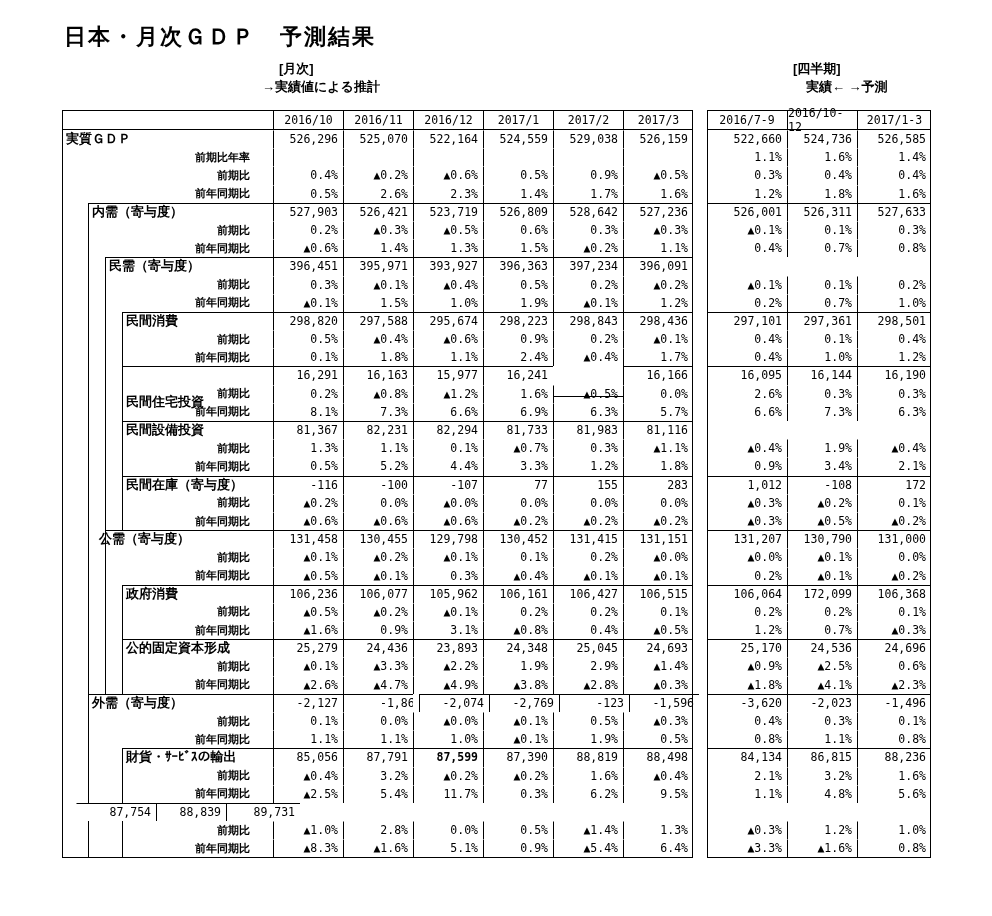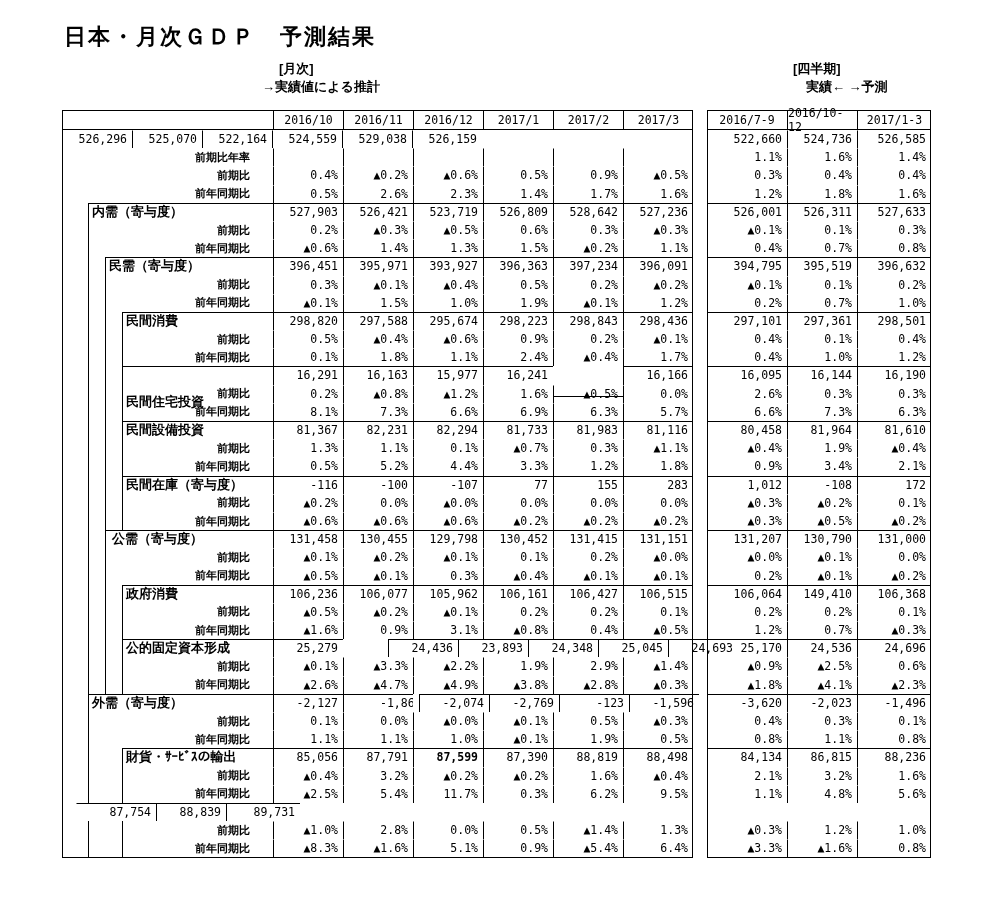--- a/index.html
+++ b/index.html
@@ -88,20 +88,23 @@
           <div class="hcell" style="width: 70px;">2017/3</div>
         </div>
         <div class="qgroup">
           <div class="hcell qfirst" style="width: 80px;">2016/7-9</div>
           <div class="hcell" style="width: 70px;">2016/10-12</div>
           <div class="hcell" style="width: 74px;">2017/1-3</div>
         </div>
       </div>
       <div class="trow">
         <div class="mgroup">
+          <div class="lcell">
+            <span class="sec-label" style="left: 4px;">実質ＧＤＰ</span>
+          </div>
           <div class="vcell bl" style="width: 70px;">526,296</div>
           <div class="vcell bl" style="width: 70px;">525,070</div>
           <div class="vcell bl" style="width: 70px;">522,164</div>
           <div class="vcell bl" style="width: 70px;">524,559</div>
           <div class="vcell bl" style="width: 70px;">529,038</div>
           <div class="vcell bl" style="width: 70px;">526,159</div>
         </div>
         <div class="qgroup">
           <div class="vcell" style="width: 80px;">522,660</div>
           <div class="vcell bl" style="width: 70px;">524,736</div>
@@ -228,25 +231,20 @@
             <div class="hline" style="left: 43px;"></div>
             <span class="sec-label" style="left: 47px;">民需（寄与度）</span>
           </div>
           <div class="vcell bl bt" style="width: 70px;">396,451</div>
           <div class="vcell bl bt" style="width: 70px;">395,971</div>
           <div class="vcell bl bt" style="width: 70px;">393,927</div>
           <div class="vcell bl bt" style="width: 70px;">396,363</div>
           <div class="vcell bl bt" style="width: 70px;">397,234</div>
           <div class="vcell bl bt" style="width: 70px;">396,091</div>
         </div>
-        <div class="qgroup">
-          <div class="vcell bt" style="width: 80px;">394,795</div>
-          <div class="vcell bl bt" style="width: 70px;">395,519</div>
-          <div class="vcell bl bt" style="width: 74px;">396,632</div>
-        </div>
       </div>
       <div class="trow">
         <div class="mgroup">
           <div class="lcell">
             <div class="vline" style="left: 26px;"></div>
             <div class="vline" style="left: 43px;"></div>
             <span class="metric-label">前期比</span>
           </div>
           <div class="vcell bl" style="width: 70px;">0.3%</div>
           <div class="vcell bl" style="width: 70px;">▲0.1%</div>
@@ -418,25 +416,20 @@
             <div class="hline" style="left: 60px;"></div>
             <span class="sec-label" style="left: 64px;">民間設備投資</span>
           </div>
           <div class="vcell bl bt" style="width: 70px;">81,367</div>
           <div class="vcell bl bt" style="width: 70px;">82,231</div>
           <div class="vcell bl bt" style="width: 70px;">82,294</div>
           <div class="vcell bl bt" style="width: 70px;">81,733</div>
           <div class="vcell bl bt" style="width: 70px;">81,983</div>
           <div class="vcell bl bt" style="width: 70px;">81,116</div>
         </div>
-        <div class="qgroup">
-          <div class="vcell bt" style="width: 80px;">80,458</div>
-          <div class="vcell bl bt" style="width: 70px;">81,964</div>
-          <div class="vcell bl bt" style="width: 74px;">81,610</div>
-        </div>
       </div>
       <div class="trow">
         <div class="mgroup">
           <div class="lcell">
             <div class="vline" style="left: 26px;"></div>
             <div class="vline" style="left: 43px;"></div>
             <div class="vline" style="left: 60px;"></div>
             <span class="metric-label">前期比</span>
           </div>
           <div class="vcell bl" style="width: 70px;">1.3%</div>
@@ -536,21 +529,21 @@
           <div class="vcell bl" style="width: 70px;">▲0.5%</div>
           <div class="vcell bl" style="width: 74px;">▲0.2%</div>
         </div>
       </div>
       <div class="trow">
         <div class="mgroup">
           <div class="lcell">
             <div class="vline" style="left: 26px;"></div>
             <div class="vline" style="left: 43px;"></div>
             <div class="hline" style="left: 43px;"></div>
-            <span class="sec-label" style="left: 50px;">公需（寄与度）</span>
+            <span class="sec-label" style="left: 37px;">公需（寄与度）</span>
           </div>
           <div class="vcell bl bt" style="width: 70px;">131,458</div>
           <div class="vcell bl bt" style="width: 70px;">130,455</div>
           <div class="vcell bl bt" style="width: 70px;">129,798</div>
           <div class="vcell bl bt" style="width: 70px;">130,452</div>
           <div class="vcell bl bt" style="width: 70px;">131,415</div>
           <div class="vcell bl bt" style="width: 70px;">131,151</div>
         </div>
         <div class="qgroup">
           <div class="vcell bt" style="width: 80px;">131,207</div>
@@ -609,21 +602,21 @@
           </div>
           <div class="vcell bl bt" style="width: 70px;">106,236</div>
           <div class="vcell bl bt" style="width: 70px;">106,077</div>
           <div class="vcell bl bt" style="width: 70px;">105,962</div>
           <div class="vcell bl bt" style="width: 70px;">106,161</div>
           <div class="vcell bl bt" style="width: 70px;">106,427</div>
           <div class="vcell bl bt" style="width: 70px;">106,515</div>
         </div>
         <div class="qgroup">
           <div class="vcell bt" style="width: 80px;">106,064</div>
-          <div class="vcell bl bt" style="width: 70px;">149,410</div>
+          <div class="vcell bl bt" style="width: 70px;">172,099</div>
           <div class="vcell bl bt" style="width: 74px;">106,368</div>
         </div>
       </div>
       <div class="trow">
         <div class="mgroup">
           <div class="lcell">
             <div class="vline" style="left: 26px;"></div>
             <div class="vline" style="left: 43px;"></div>
             <div class="vline" style="left: 60px;"></div>
             <span class="metric-label">前期比</span>
@@ -665,21 +658,21 @@
       <div class="trow">
         <div class="mgroup">
           <div class="lcell">
             <div class="vline" style="left: 26px;"></div>
             <div class="vline" style="left: 43px;"></div>
             <div class="vline" style="left: 60px;"></div>
             <div class="hline" style="left: 60px;"></div>
             <span class="sec-label" style="left: 64px;">公的固定資本形成</span>
           </div>
           <div class="vcell bl bt" style="width: 70px;">25,279</div>
-          <div class="vcell bl bt" style="width: 70px; margin-left: 45px;">24,436</div>
+          <div class="vcell bl bt" style="width: 70px;">24,436</div>
           <div class="vcell bl bt" style="width: 70px;">23,893</div>
           <div class="vcell bl bt" style="width: 70px;">24,348</div>
           <div class="vcell bl bt" style="width: 70px;">25,045</div>
           <div class="vcell bl bt" style="width: 70px;">24,693</div>
         </div>
         <div class="qgroup">
           <div class="vcell bt" style="width: 80px;">25,170</div>
           <div class="vcell bl bt" style="width: 70px;">24,536</div>
           <div class="vcell bl bt" style="width: 74px;">24,696</div>
         </div>

